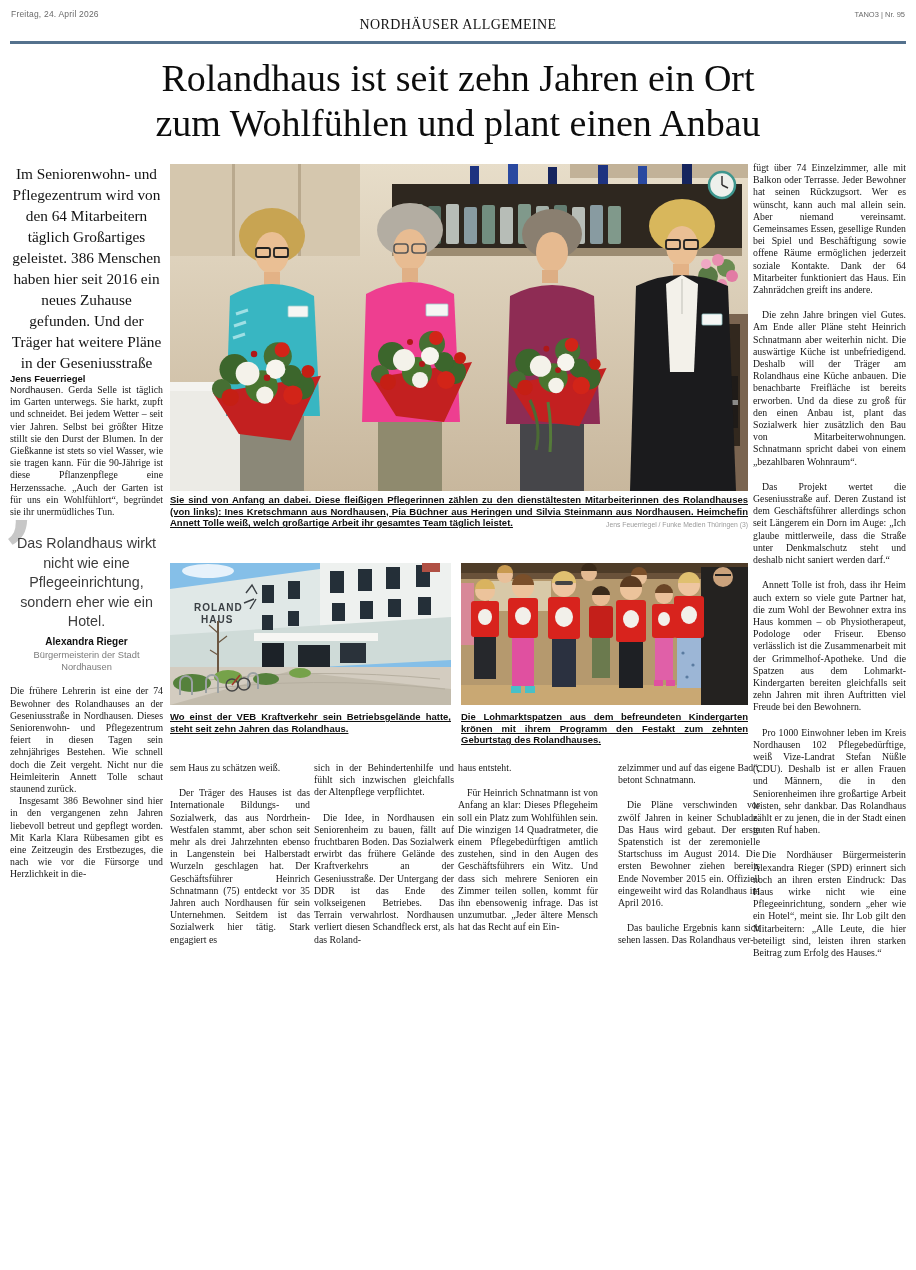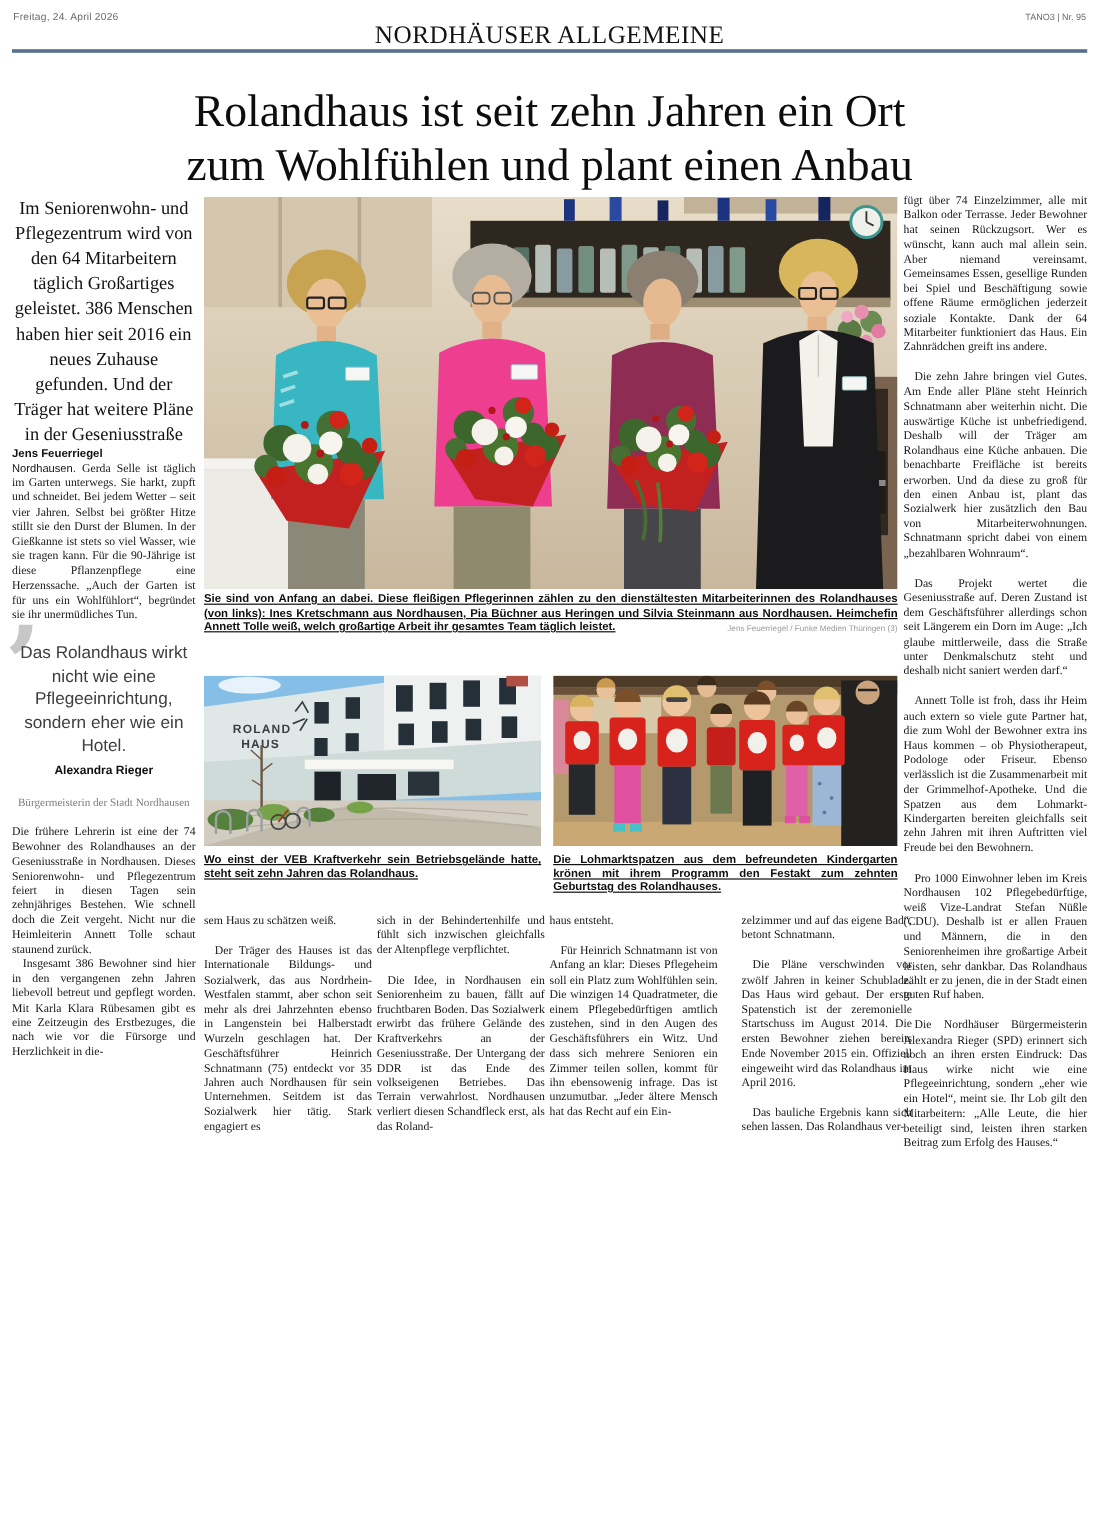--- a/index.html
+++ b/index.html
@@ -3,21 +3,21 @@
 <meta charset="utf-8">
 <style>
   html,body{margin:0;padding:0;background:#e9e9e9;}
   .page{position:relative;width:916px;height:1270px;margin:0 auto;background:#ffffff;
         font-family:"Liberation Serif",serif;color:#1a1a1a;overflow:hidden;}
 
   
   .header-date{position:absolute;left:11px;top:9px;font:8.5px "Liberation Sans",sans-serif;color:#6a6a6a;letter-spacing:.2px;}
   .header-edition{position:absolute;right:11px;top:10px;font:7.5px "Liberation Sans",sans-serif;color:#6a6a6a;}
   .masthead{position:absolute;left:0;right:0;top:17px;text-align:center;
-            font-family:"Liberation Serif",serif;font-size:21px;font-weight:500;color:#141414;letter-spacing:.4px;}
+            font-family:"Liberation Serif",serif;font-size:14px;font-weight:500;color:#141414;letter-spacing:.4px;}
   .header-rule{position:absolute;left:10px;right:10px;top:41px;height:3px;background:#54718d;}
 
   
   .headline{position:absolute;left:40px;right:40px;top:56px;text-align:center;
             font-size:38px;line-height:45px;font-weight:500;color:#0d0d0d;}
 
   
   .col{position:absolute;text-align:justify;font-size:9.8px;line-height:12.2px;color:#161616;}
   .col p{margin:0;}
   .col p.indent{text-indent:9px;}
@@ -26,39 +26,39 @@
   .standfirst{text-align:center;font-size:15.3px;line-height:21px;color:#121212;}
   .byline{font:bold 9.5px "Liberation Sans",sans-serif;color:#111;margin:13px 0 10px;text-align:left;text-indent:0;}
   .dateline{font-family:"Liberation Sans",sans-serif;font-weight:normal;font-size:9.3px;}
 
   
   .pullquote{position:relative;margin:16px 0 12px;text-align:center;font-family:"Liberation Sans",sans-serif;}
   .pq-mark{position:absolute;left:-6px;top:-24px;font-family:"DejaVu Serif",serif;font-weight:bold;
            font-size:86px;line-height:86px;color:#c7c7c7;z-index:0;}
   .pq-text{position:relative;z-index:1;font-size:14.3px;line-height:19.5px;color:#3d3d3d;}
   .pq-author{position:relative;z-index:1;margin-top:4px;font-weight:bold;font-size:10px;color:#101010;}
-  .pq-role{position:relative;z-index:1;font-size:9.3px;color:#7c7c7c;margin-top:15px;font-family:Liberation Serif, serif;}
+  .pq-role{position:relative;z-index:1;font-size:9.3px;color:#7c7c7c;margin-top:1px;}
 
   
   figure{margin:0;position:absolute;overflow:hidden;}
   figure svg{display:block;}
   .caption{position:absolute;font:bold 9.5px/11.6px "Liberation Sans",sans-serif;color:#101010;text-align:justify;text-decoration:underline;}
   .credit{position:absolute;font:6.8px "Liberation Sans",sans-serif;color:#9b9b9b;text-align:right;}
 </style>
 </head>
 <body>
 
 <div class="page">
 
   <div class="header-date">Freitag, 24. April 2026</div>
   <div class="masthead">NORDHÄUSER ALLGEMEINE</div>
   <div class="header-edition">TANO3 | Nr. 95</div>
   <div class="header-rule"></div>
 
-  <h1 class="headline" style="margin:15px;">
+  <h1 class="headline" style="margin:0;">
     <span style="display:block">Rolandhaus ist seit zehn Jahren ein Ort</span>
     <span style="display:block">zum Wohlfühlen und plant einen Anbau</span>
   </h1>
 
   <div class="col" style="left:10px;top:163px;width:153px;">
     <p class="standfirst">Im Seniorenwohn- und Pflegezentrum wird von den 64 Mitarbeitern täglich Großartiges geleistet. 386 Menschen haben hier seit 2016 ein neues Zuhause gefunden. Und der Träger hat weitere Pläne in der Geseniusstraße</p>
     <p class="byline">Jens Feuerriegel</p>
     <p><span class="dateline">Nordhausen.</span><span> Gerda Selle ist täglich im Garten unterwegs. Sie harkt, zupft und schneidet. Bei jedem Wetter – seit vier Jahren. Selbst bei größter Hitze stillt sie den Durst der Blumen. In der Gießkanne ist stets so viel Wasser, wie sie tragen kann. Für die 90-Jährige ist diese Pflanzenpflege eine Herzenssache. „Auch der Garten ist für uns ein Wohlfühlort“, begründet sie ihr unermüdliches Tun.</span></p>
     <div class="pullquote">
       <span class="pq-mark">’</span>

